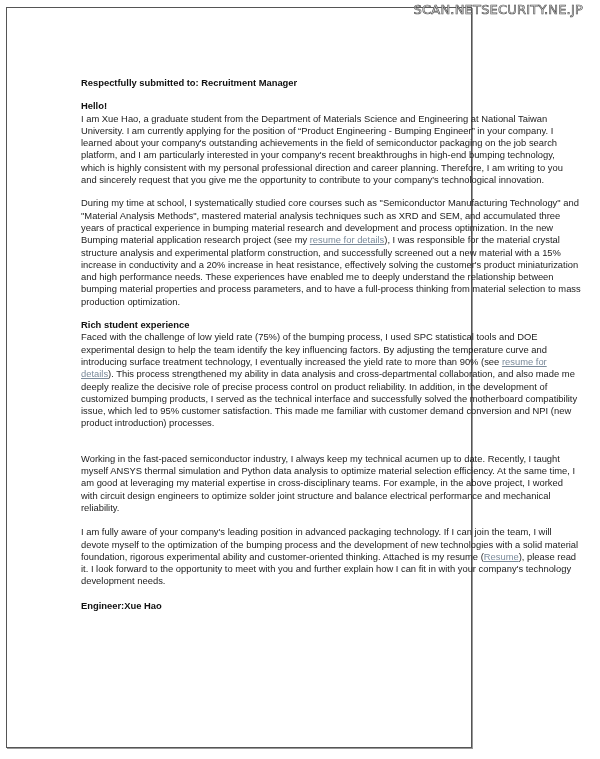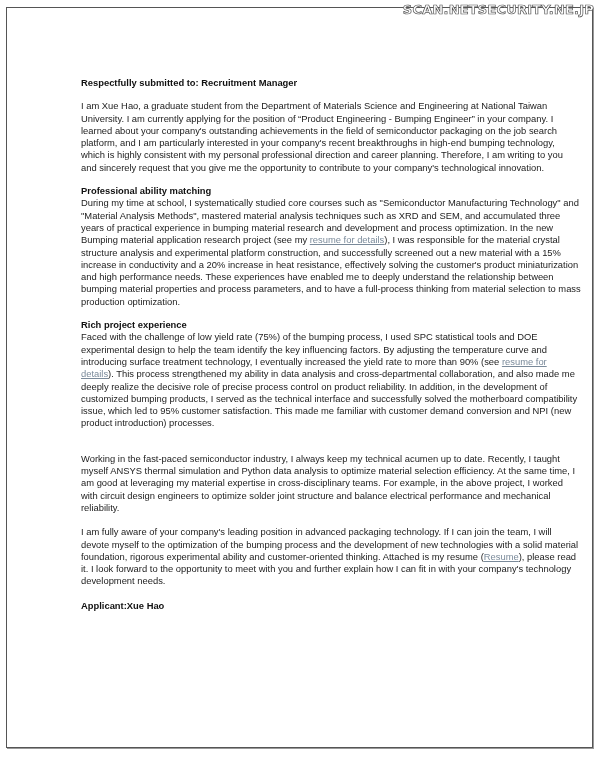--- a/index.html
+++ b/index.html
@@ -1,54 +1,54 @@
 <!DOCTYPE html>
 <html><head>
   <meta charset="utf-8">
   <style>
     html, body { margin: 0; padding: 0; background: #ffffff; }
     body { width: 600px; height: 759px; position: relative; overflow: hidden; }
     .page {
-      position: absolute; left: 6px; top: 7px; width: 587px; height: 741px;
+      position: absolute; left: 6px; top: 7px; width: 466px; height: 741px;
       border: 1.5px solid #555; box-shadow: 1px 1px 0 #999;
       background: #fff; box-sizing: border-box;
     }
     .watermark {
-      position: absolute; right: 6px; top: 2px;
+      position: absolute; right: 17px; top: 2px;
       font-family: "DejaVu Sans", sans-serif; font-size: 13px; letter-spacing: 0.2px;
       color: #fff; background: transparent;
-      -webkit-text-stroke: 0.7px #555; font-weight: bold;
+      -webkit-text-stroke: 0.7px #555; font-weight: normal;
     }
     .content {
       position: absolute; left: 74px; top: 69px; width: 500px;
       font-family: "Liberation Sans", sans-serif; font-size: 9.4px; line-height: 12.3px;
       color: #222;
     }
     .content p { margin: 0; }
     .bold { font-weight: bold; color: #111; }
     .gap { height: 11px; }
     .gap-lg { height: 12px; }
     a.link { color: #7a8a9a; }
   </style>
 </head>
 <body>
 
 <div class="page">
   <div class="content">
     <p class="bold">Respectfully submitted to: Recruitment Manager</p>
     <div class="gap"></div>
+    <p class="bold">Hello!</p>
     <p>I am Xue Hao, a graduate student from the Department of Materials Science and Engineering at National Taiwan University. I am currently applying for the position of “Product Engineering - Bumping Engineer” in your company. I learned about your company's outstanding achievements in the field of semiconductor packaging on the job search platform, and I am particularly interested in your company's recent breakthroughs in high-end bumping technology, which is highly consistent with my personal professional direction and career planning. Therefore, I am writing to you and sincerely request that you give me the opportunity to contribute to your company's technological innovation.</p>
     <div class="gap"></div>
-    <p class="bold">Professional ability matching</p>
     <p><span>During my time at school, I systematically studied core courses such as "Semiconductor Manufacturing Technology" and "Material Analysis Methods", mastered material analysis techniques such as XRD and SEM, and accumulated three years of practical experience in bumping material research and development and process optimization. In the new Bumping material application research project (see my </span><a class="link" href="#">resume for details</a><span>), I was responsible for the material crystal structure analysis and experimental platform construction, and successfully screened out a new material with a 15% increase in conductivity and a 20% increase in heat resistance, effectively solving the customer's product miniaturization and high performance needs. These experiences have enabled me to deeply understand the relationship between bumping material properties and process parameters, and to have a full-process thinking from material selection to mass production optimization.</span></p>
     <div class="gap"></div>
-    <p class="bold">Rich project experience</p>
+    <p class="bold">Rich student experience</p>
     <p><span>Faced with the challenge of low yield rate (75%) of the bumping process, I used SPC statistical tools and DOE experimental design to help the team identify the key influencing factors. By adjusting the temperature curve and introducing surface treatment technology, I eventually increased the yield rate to more than 90% (see </span><a class="link" href="#">resume for details</a><span>). This process strengthened my ability in data analysis and cross-departmental collaboration, and also made me deeply realize the decisive role of precise process control on product reliability. In addition, in the development of customized bumping products, I served as the technical interface and successfully solved the motherboard compatibility issue, which led to 95% customer satisfaction. This made me familiar with customer demand conversion and NPI (new product introduction) processes.</span></p>
     <div class="gap"></div>
     <div class="gap-lg"></div>
     <p>Working in the fast-paced semiconductor industry, I always keep my technical acumen up to date. Recently, I taught myself ANSYS thermal simulation and Python data analysis to optimize material selection efficiency. At the same time, I am good at leveraging my material expertise in cross-disciplinary teams. For example, in the above project, I worked with circuit design engineers to optimize solder joint structure and balance electrical performance and mechanical reliability.</p>
     <div class="gap-lg"></div>
     <p><span>I am fully aware of your company's leading position in advanced packaging technology. If I can join the team, I will devote myself to the optimization of the bumping process and the development of new technologies with a solid material foundation, rigorous experimental ability and customer-oriented thinking. Attached is my resume (</span><a class="link" href="#">Resume</a><span>), please read it. I look forward to the opportunity to meet with you and further explain how I can fit in with your company's technology development needs.</span></p>
     <div class="gap-lg"></div>
-    <p class="bold">Applicant:Xue Hao</p>
+    <p class="bold">Engineer:Xue Hao</p>
   </div>
 </div>
 <div class="watermark">SCAN.NETSECURITY.NE.JP</div>
 
 </body></html>

